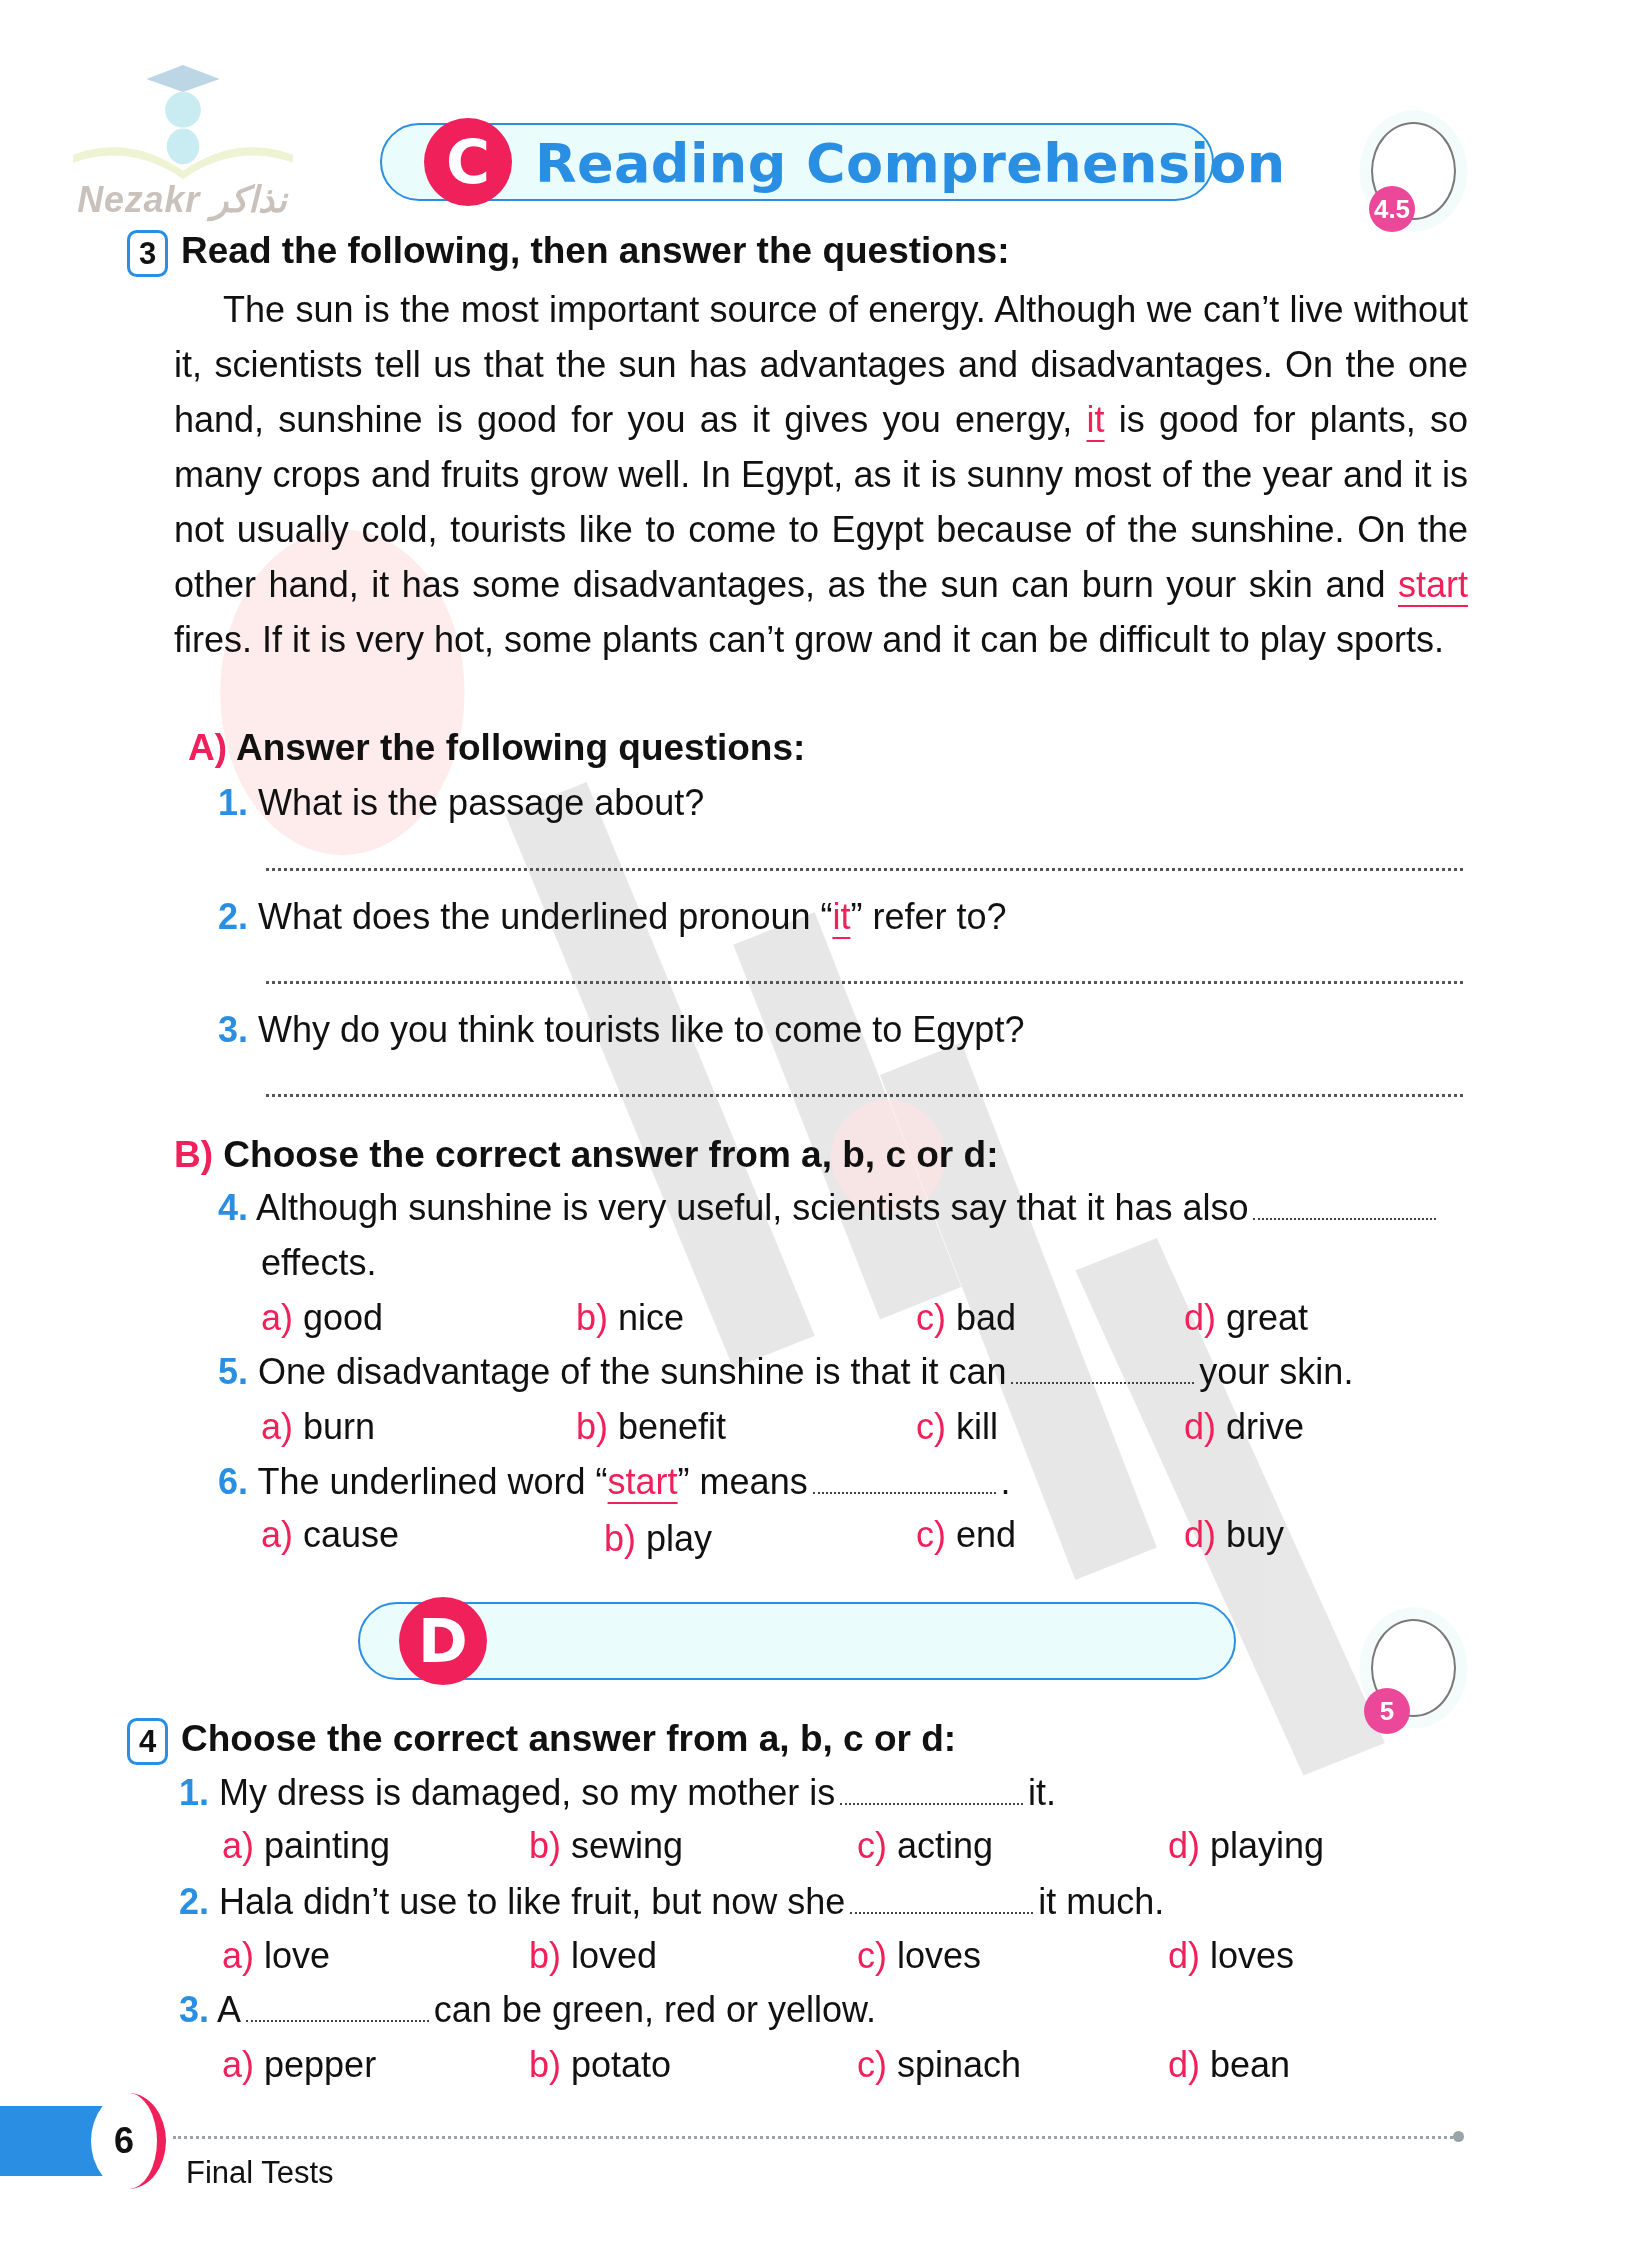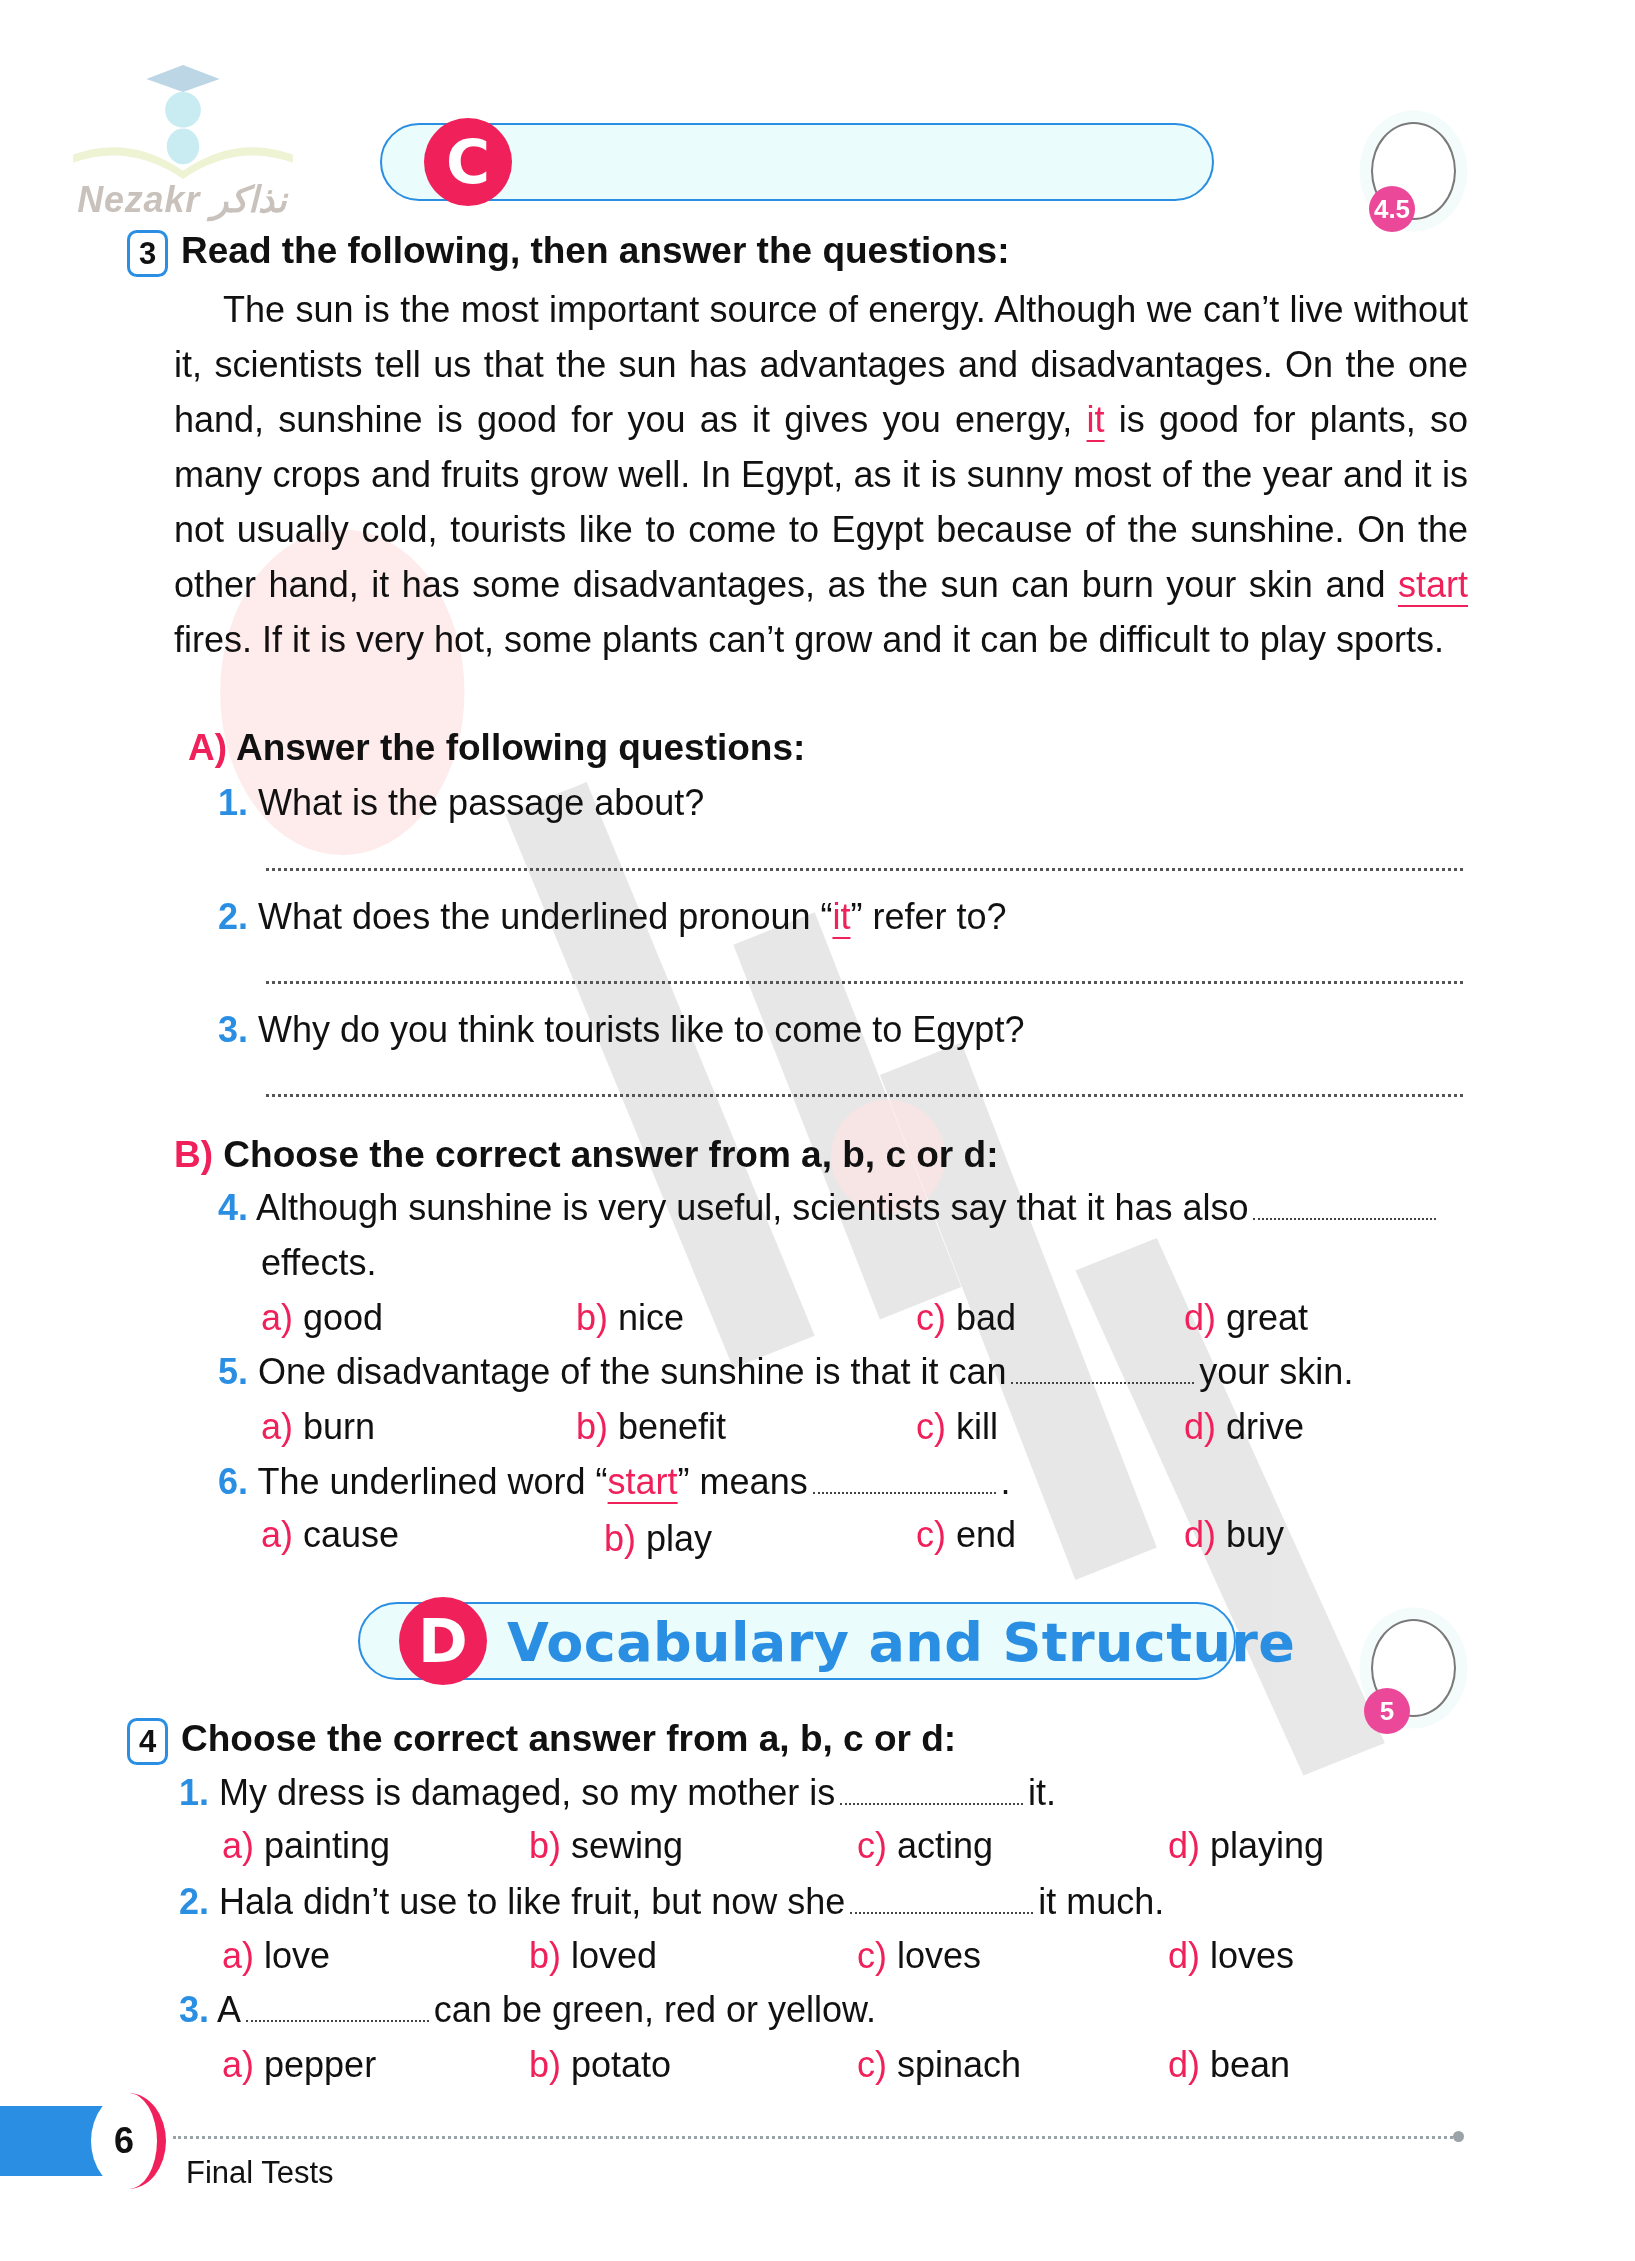--- a/index.html
+++ b/index.html
@@ -61,20 +61,21 @@
     <polygon points="145,5 190,22 145,38 100,22" fill="#bcd6e6"></polygon>
     <circle cx="145" cy="60" r="22" fill="#c9ecf2"></circle>
     <ellipse cx="145" cy="105" rx="20" ry="22" fill="#c9ecf2"></ellipse>
     <path d="M10,115 Q80,90 145,135 Q210,90 280,115 L280,125 Q210,100 145,145 Q80,100 10,125Z" fill="#eef3d4"></path>
   </svg>
   <div class="logo-text">Nezakr نذاكر</div>
 </div>
 
 <div class="pill" style="left:380px;top:123px;width:834px;">
   <div class="pill-letter" style="left:42px;">C</div>
+  <div class="pill-title" style="left:153px;">Reading Comprehension</div>
 </div>
 <div class="score" style="left:1371px;top:122px;"></div>
 <div class="score-badge" style="left:1369px;top:186px;">4.5</div>
 
 <div class="qnum" style="left:127px;top:230px;">3</div>
 <div class="qhead" style="left:181px;top:230px;">Read the following, then answer the questions:</div>
 
 <div class="passage">
   <p><span>The sun is the most important source of energy. Although we can’t live without it, scientists tell us that the sun has advantages and disadvantages. On the one hand, sunshine is good for you as it gives you energy, </span><span class="u">it</span><span> is good for plants, so many crops and fruits grow well. In Egypt, as it is sunny most of the year and it is not usually cold, tourists like to come to Egypt because of the sunshine. On the other hand, it has some disadvantages, as the sun can burn your skin and </span><span class="u">start</span><span> fires. If it is very hot, some plants can’t grow and it can be difficult to play sports.</span></p>
 </div>
@@ -127,21 +128,20 @@
   <span class="num">6.</span>
   <span>The underlined word “</span><span class="u">start</span><span>” means</span><span class="blank" style="width:183px;"></span><span>.</span>
 </div>
 <div class="opt" style="left:261px;top:1514px;"><span class="l">a)</span> <span>cause</span></div>
 <div class="opt" style="left:576px;top:1518px;margin-left:28px;"><span class="l">b)</span> <span>play</span></div>
 <div class="opt" style="left:916px;top:1514px;"><span class="l">c)</span> <span>end</span></div>
 <div class="opt" style="left:1184px;top:1514px;"><span class="l">d)</span> <span>buy</span></div>
 
 <div class="pill" style="left:358px;top:1602px;width:878px;">
   <div class="pill-letter" style="left:39px;">D</div>
-  <div class="pill-title" style="left:147px;">Vocabulary and Structure</div>
 </div>
 <div class="score" style="left:1371px;top:1619px;"></div>
 <div class="score-badge" style="left:1364px;top:1688px;">5</div>
 
 <div class="qnum" style="left:127px;top:1718px;">4</div>
 <div class="qhead" style="left:181px;top:1718px;">Choose the correct answer from a, b, c or d:</div>
 
 <div class="line" style="left:179px;top:1772px;">
   <span class="num">1.</span>
   <span>My dress is damaged, so my mother is</span><span class="blank" style="width:183px;"></span><span>it.</span>

